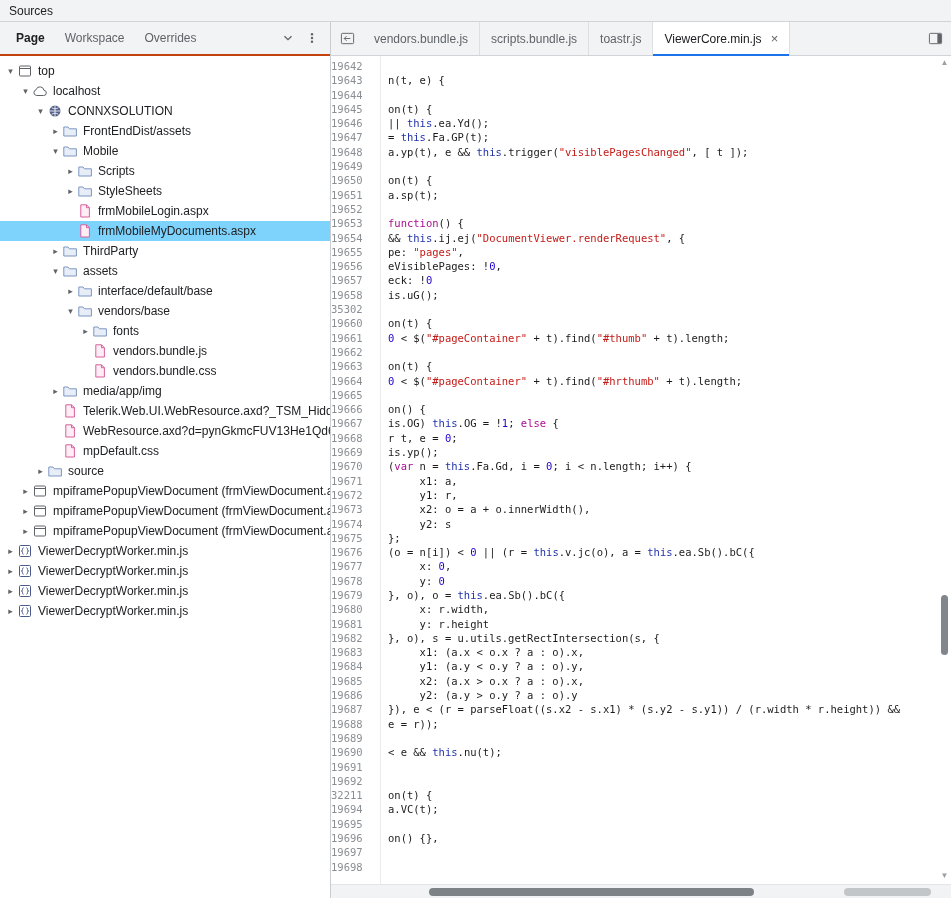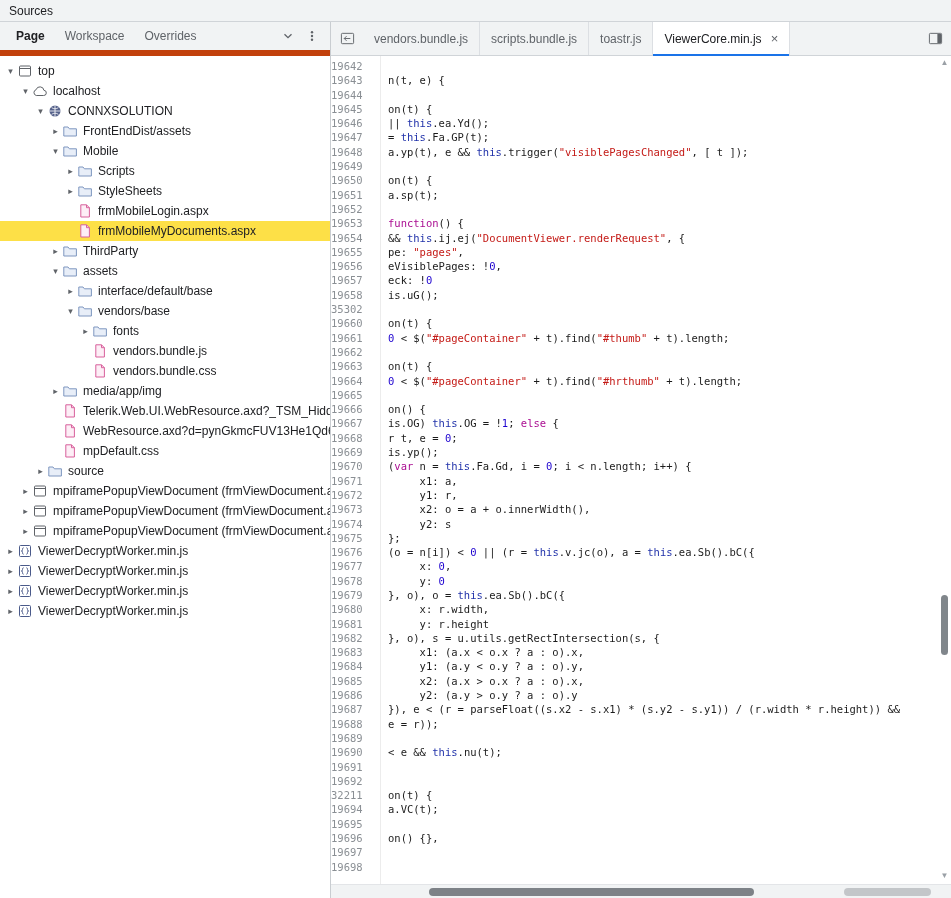--- a/index.html
+++ b/index.html
@@ -4,29 +4,29 @@
 <style>
   *{box-sizing:border-box;margin:0;padding:0}
   html,body{width:951px;height:898px;overflow:hidden;background:#fff;
     font-family:"Liberation Sans",sans-serif;color:#202124}
   .devtools{width:951px;height:898px;display:flex;flex-direction:column;font-size:12px}
   .top-strip{height:22px;flex:none;background:#f1f3f4;border-bottom:1px solid #d0d4d8;
     display:flex;align-items:center;padding:0 9px}
   .main{flex:1;display:flex;min-height:0}
   
   .sidebar{width:331px;min-width:331px;border-right:1px solid #c9cdd1;display:flex;flex-direction:column;background:#fff}
-  .sidebar-header{height:34px;flex:none;background:#f1f3f4;border-bottom:6px solid #c2410c;
+  .sidebar-header{height:34px;flex:none;background:#f1f3f4;border-bottom:2px solid #c2410c;
     display:flex;align-items:center;padding:0 6px}
   .nav-tab{padding:0 10px;color:#5f6368;cursor:default}
   .nav-tab.active{color:#202124;font-weight:bold}
   .hdr-spacer{flex:1}
   .icon-btn{width:24px;height:24px;display:flex;align-items:center;justify-content:center;flex:none}
   .tree{flex:1;overflow:hidden;padding-top:5px}
   .tree-row{height:20px;display:flex;align-items:center;white-space:nowrap;overflow:hidden}
-  .tree-row.selected{background:#fde047}
+  .tree-row.selected{background:#7dd3fc}
   .tw-chev{width:13px;flex:none;font-size:9px;color:#5f6368;text-align:center}
   .tw-icon{width:16px;height:16px;flex:none;margin-right:5px}
   .tw-icon svg{width:16px;height:16px;display:block}
   .tw-label{font-size:12px;color:#202124}
   
   .editor{flex:1;display:flex;flex-direction:column;min-width:0}
   .tabbar{height:34px;flex:none;background:#f1f3f4;border-bottom:1px solid #d0d4d8;display:flex;align-items:stretch}
   .tabbar .icon-btn{align-self:center;margin:0 4px}
   .etab{display:flex;align-items:center;padding:0 11px;color:#5f6368;border-right:1px solid #dcdfe3;position:relative}
   .etab.active{background:#fff;color:#202124}

